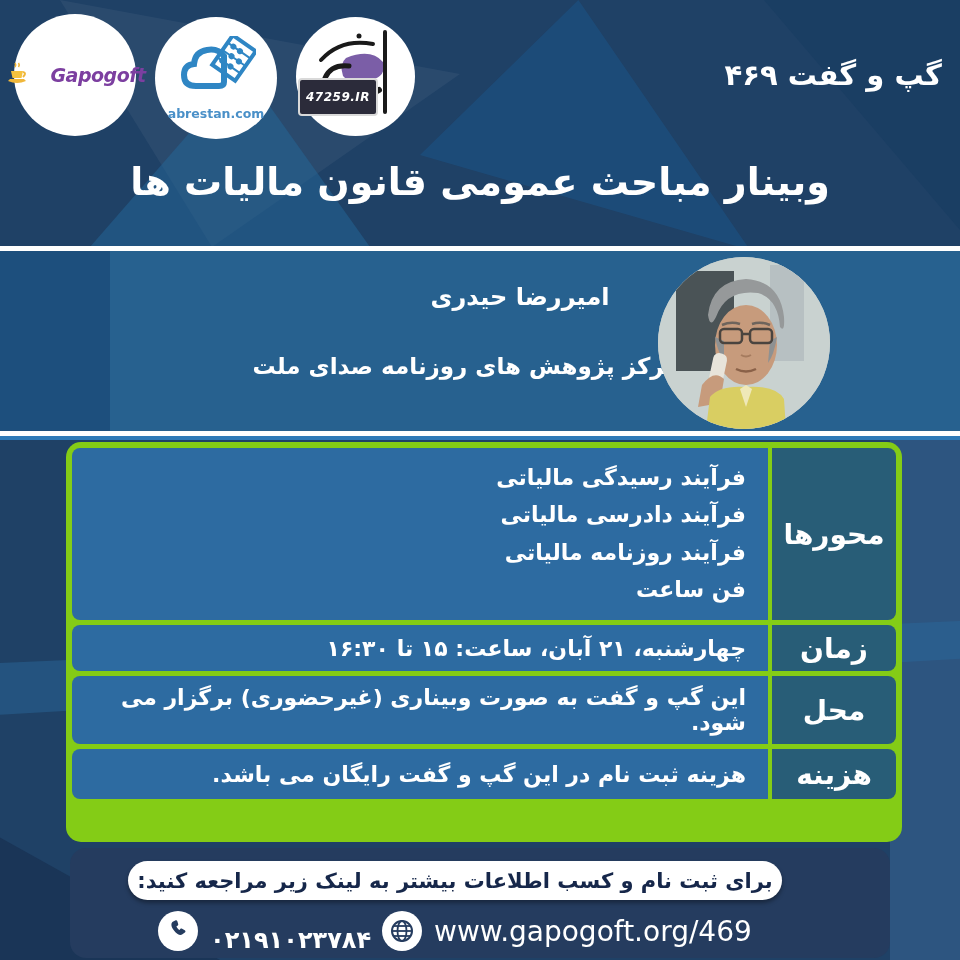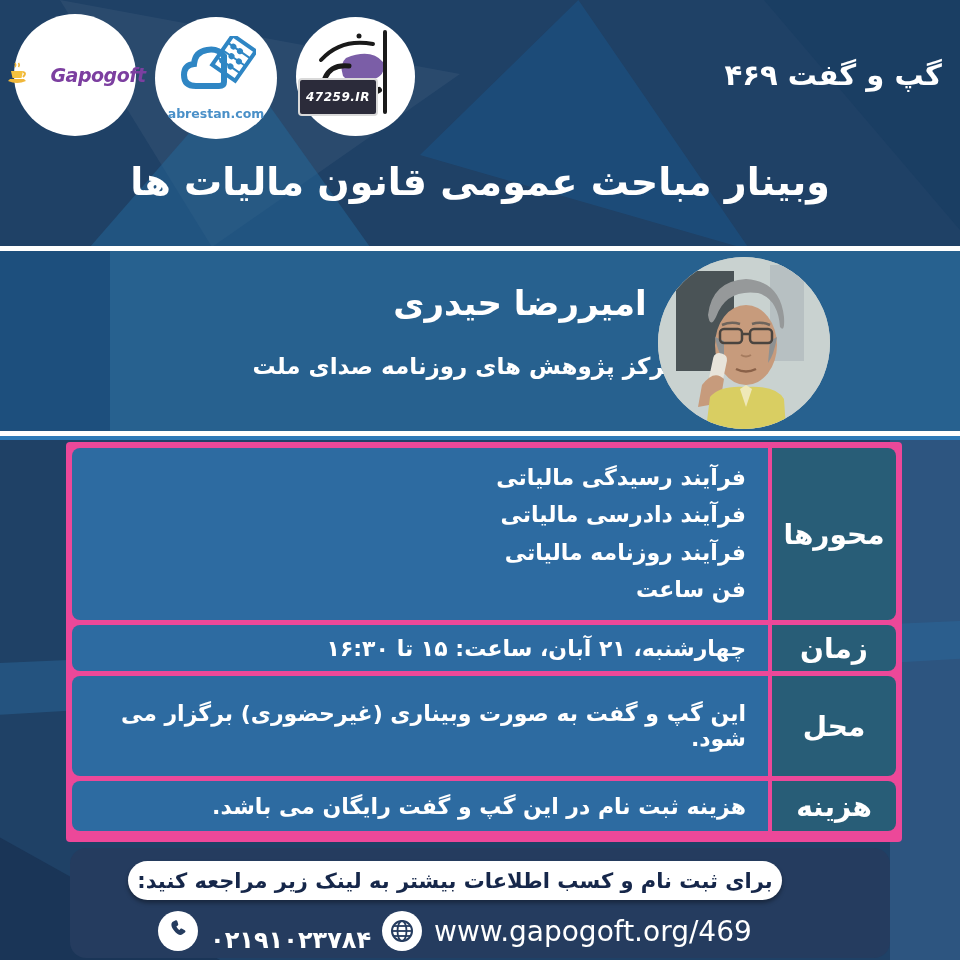--- a/index.html
+++ b/index.html
@@ -45,34 +45,34 @@
 
   
   .sep-white-1 { position:absolute; left:0; top:246px; width:960px; height:5px; background:#ffffff; }
   .sep-white-2 { position:absolute; left:0; top:431px; width:960px; height:5px; background:#ffffff; }
   .sep-accent  { position:absolute; left:0; top:436px; width:960px; height:4px; background:#2E7AB8; }
 
   
   .speaker-band { position:absolute; left:0; top:251px; width:960px; height:180px; background:#1D4F7D; }
   .speaker-panel { position:absolute; left:110px; top:0; right:0; bottom:0; background:#27618F; }
   .speaker-name { position:absolute; left:150px; top:32px; width:520px; text-align:center;
-                  color:#ffffff; font-size:34px; font-weight:bold; direction:rtl; }
+                  color:#ffffff; font-size:24px; font-weight:bold; direction:rtl; }
   .speaker-title { position:absolute; left:95px; top:102px; width:580px; text-align:center;
                    color:#ffffff; font-size:23px; font-weight:bold; direction:rtl; }
   .avatar { position:absolute; left:548px; top:6px; width:172px; height:172px; border-radius:50%;
             overflow:hidden; background:#C6CFCD; }
 
   
   .details { position:absolute; left:66px; top:442px; width:836px; height:400px;
-             background:#ec4899; border-radius:4px; padding:6px;
+             background:#84cc16; border-radius:15px; padding:6px;
              display:flex; flex-direction:column; gap:5px; }
   .row { display:flex; gap:4px; width:100%; }
   .row-topics { height:172px; }
   .row-time { height:46px; }
-  .row-location { height:100px; }
+  .row-location { height:68px; }
   .row-cost { height:50px; }
   .cell-content { flex:1; background:#2D6BA1; border-radius:8px 0 0 8px;
                   display:flex; flex-direction:column; justify-content:center;
                   padding:4px 22px 4px 12px; direction:rtl; }
   .cell-label { width:124px; background:#285D77; border-radius:0 8px 8px 0;
                 display:flex; align-items:center; justify-content:center;
                 color:#ffffff; font-size:28px; font-weight:bold; direction:rtl; }
   .cell-content .value { color:#ffffff; font-size:22px; font-weight:bold; text-align:right; }
   .topics-list { display:flex; flex-direction:column; justify-content:space-evenly; height:100%; }
   .topics-list .value { line-height:1; }

